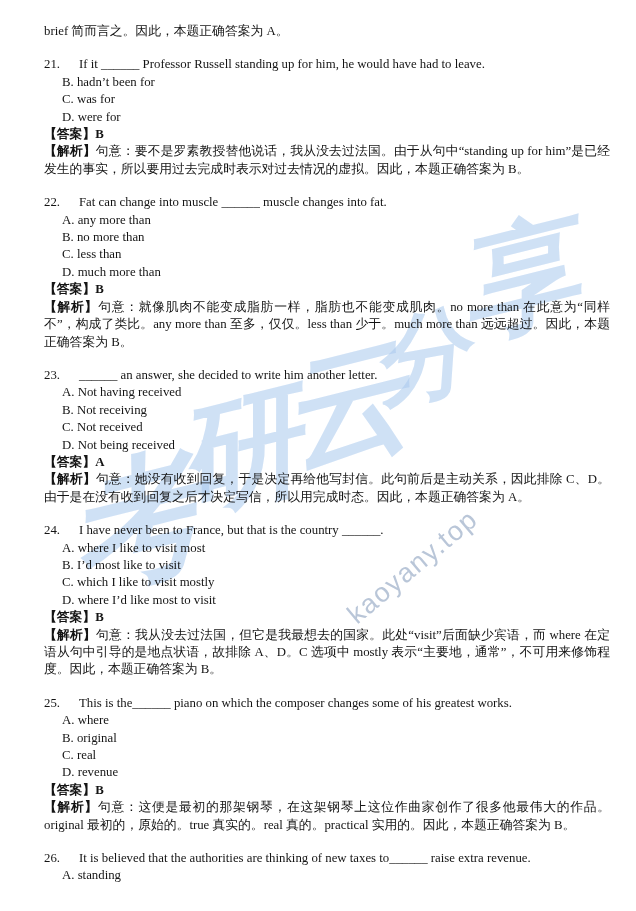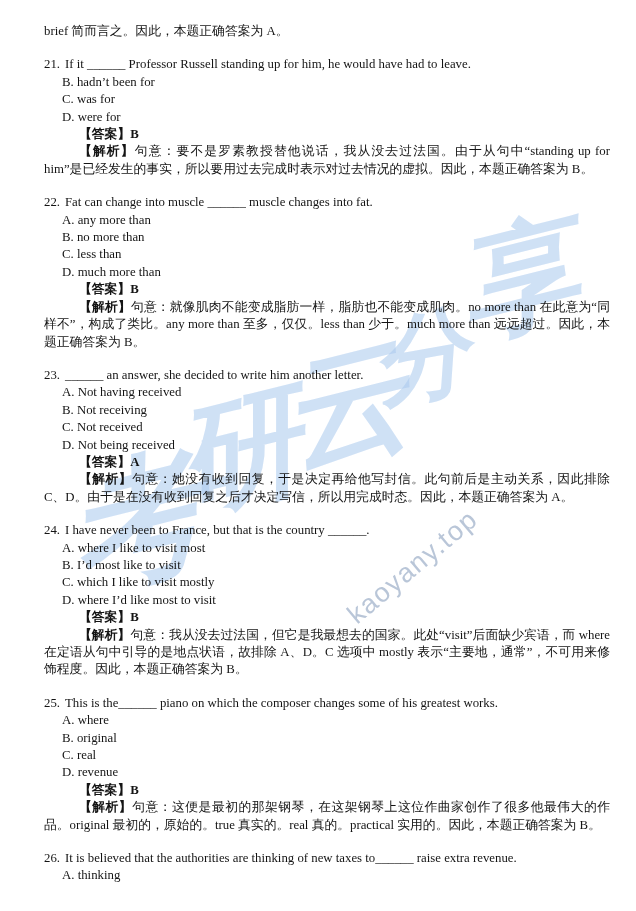--- a/index.html
+++ b/index.html
@@ -42,23 +42,23 @@
     opacity: 0.95;
     white-space: nowrap;
   }
   .content {
     position: relative;
     z-index: 1;
     padding: 23px 26px 0 44px;
   }
   .intro { margin: 0; }
   .question { margin-top: 16px; }
-  .stem .qnum { margin-right: 5px; }
+  .stem .qnum { margin-right: 19px; }
   .option { padding-left: 18px; }
-  .bold { font-weight: bold; margin-left: 35px; }
+  .bold { font-weight: bold; }
   .analysis { text-align: justify; }
   .answer-line { }
 </style>
 </head>
 <body>
 
 <div class="page">
 
   <div class="watermark-layer">
 
@@ -160,20 +160,20 @@
     <div class="analysis">
       <span class="bold">【解析】</span><span>句意：这便是最初的那架钢琴，在这架钢琴上这位作曲家创作了很多他最伟大的作品。original 最初的，原始的。true 真实的。real 真的。practical 实用的。因此，本题正确答案为 B。</span>
     </div>
   </div>
 
   <div class="question">
     <div class="stem">
       <span class="qnum">26.</span><span class="qtext">It is believed  that the authorities  are thinking  of  new taxes  to______ raise extra revenue.</span>
     </div>
     <div class="options">
-            <div class="option">A. thinking</div>
+            <div class="option">A. standing</div>
           </div>
 
   </div>
 </div>
   </div>
 
 </div>
 
 </body></html>

